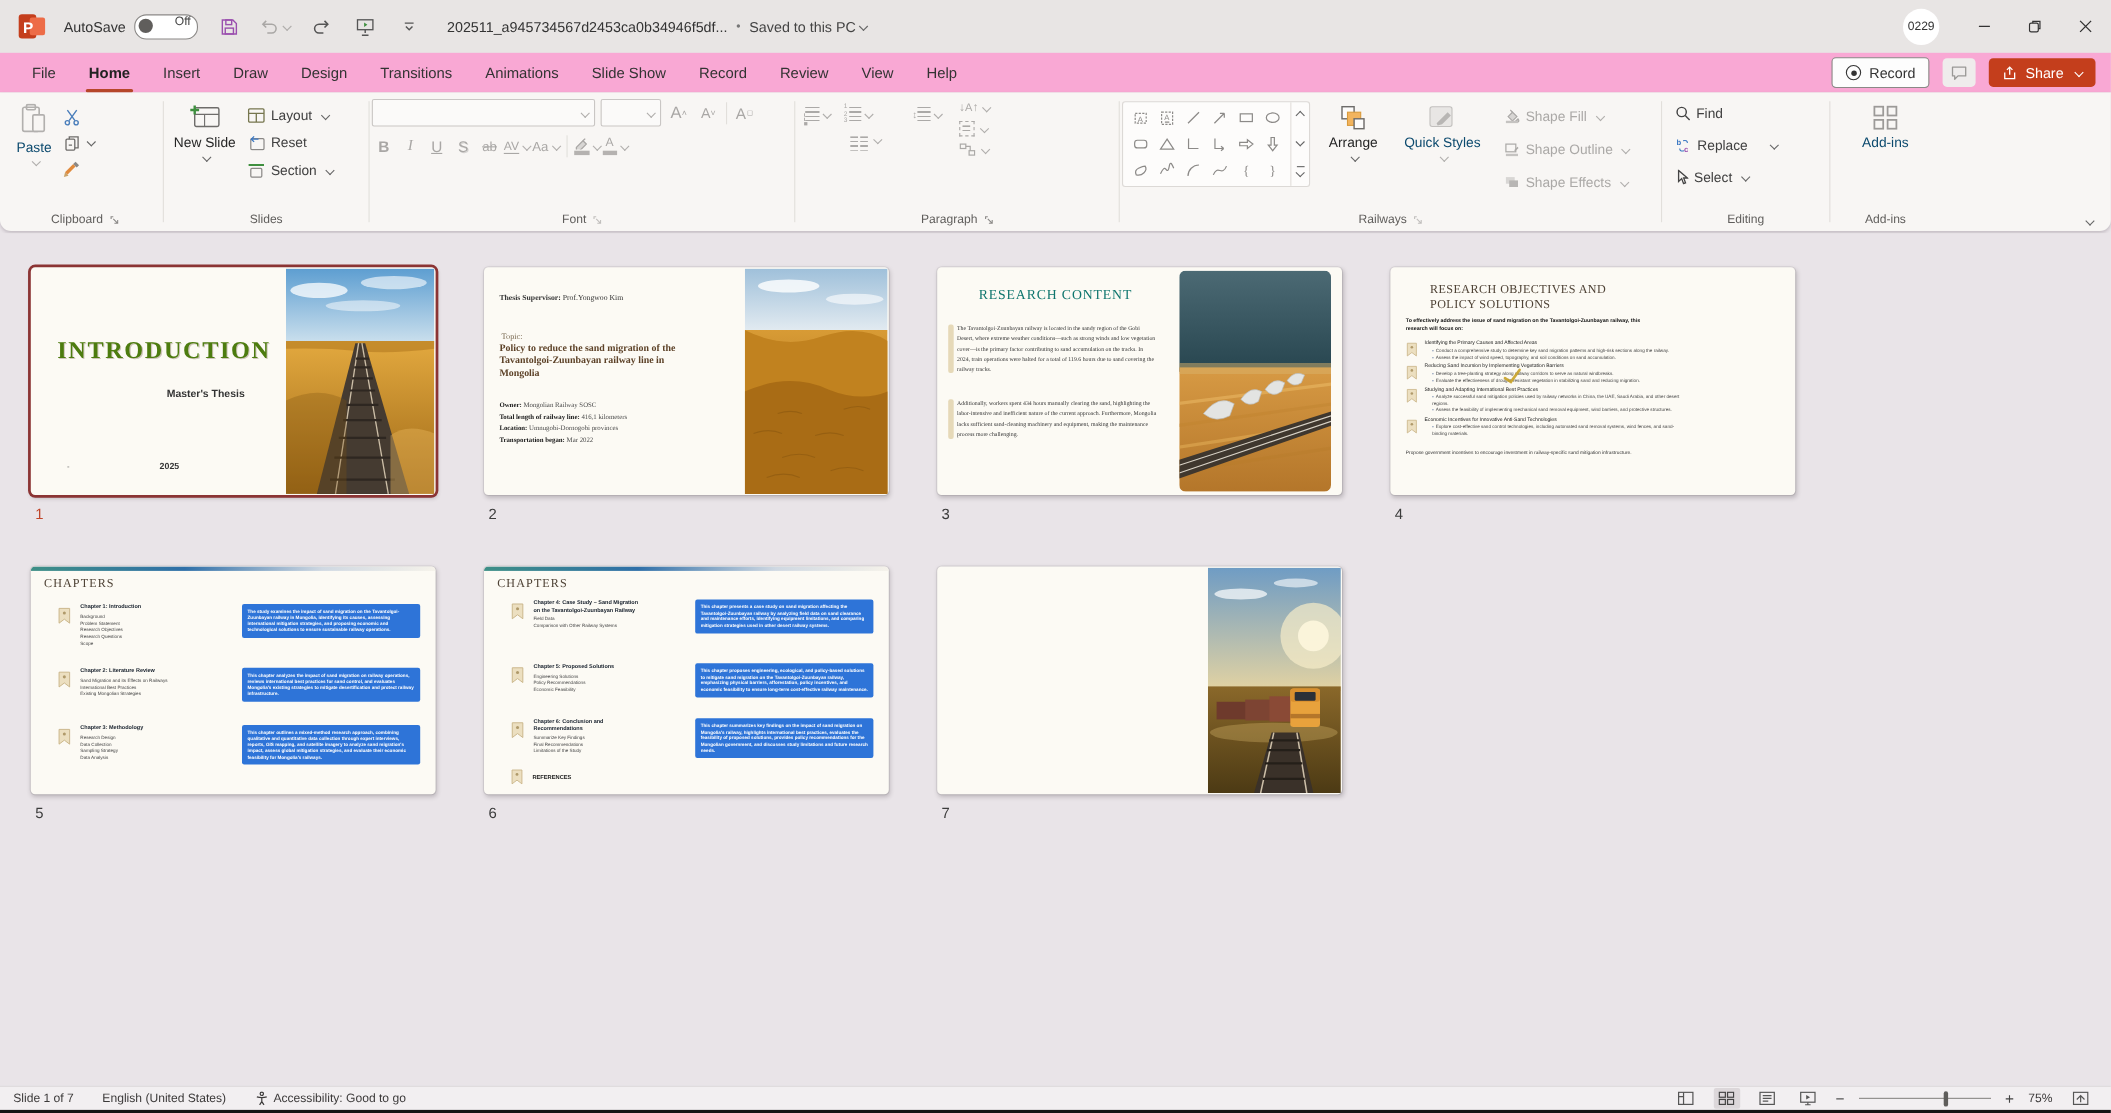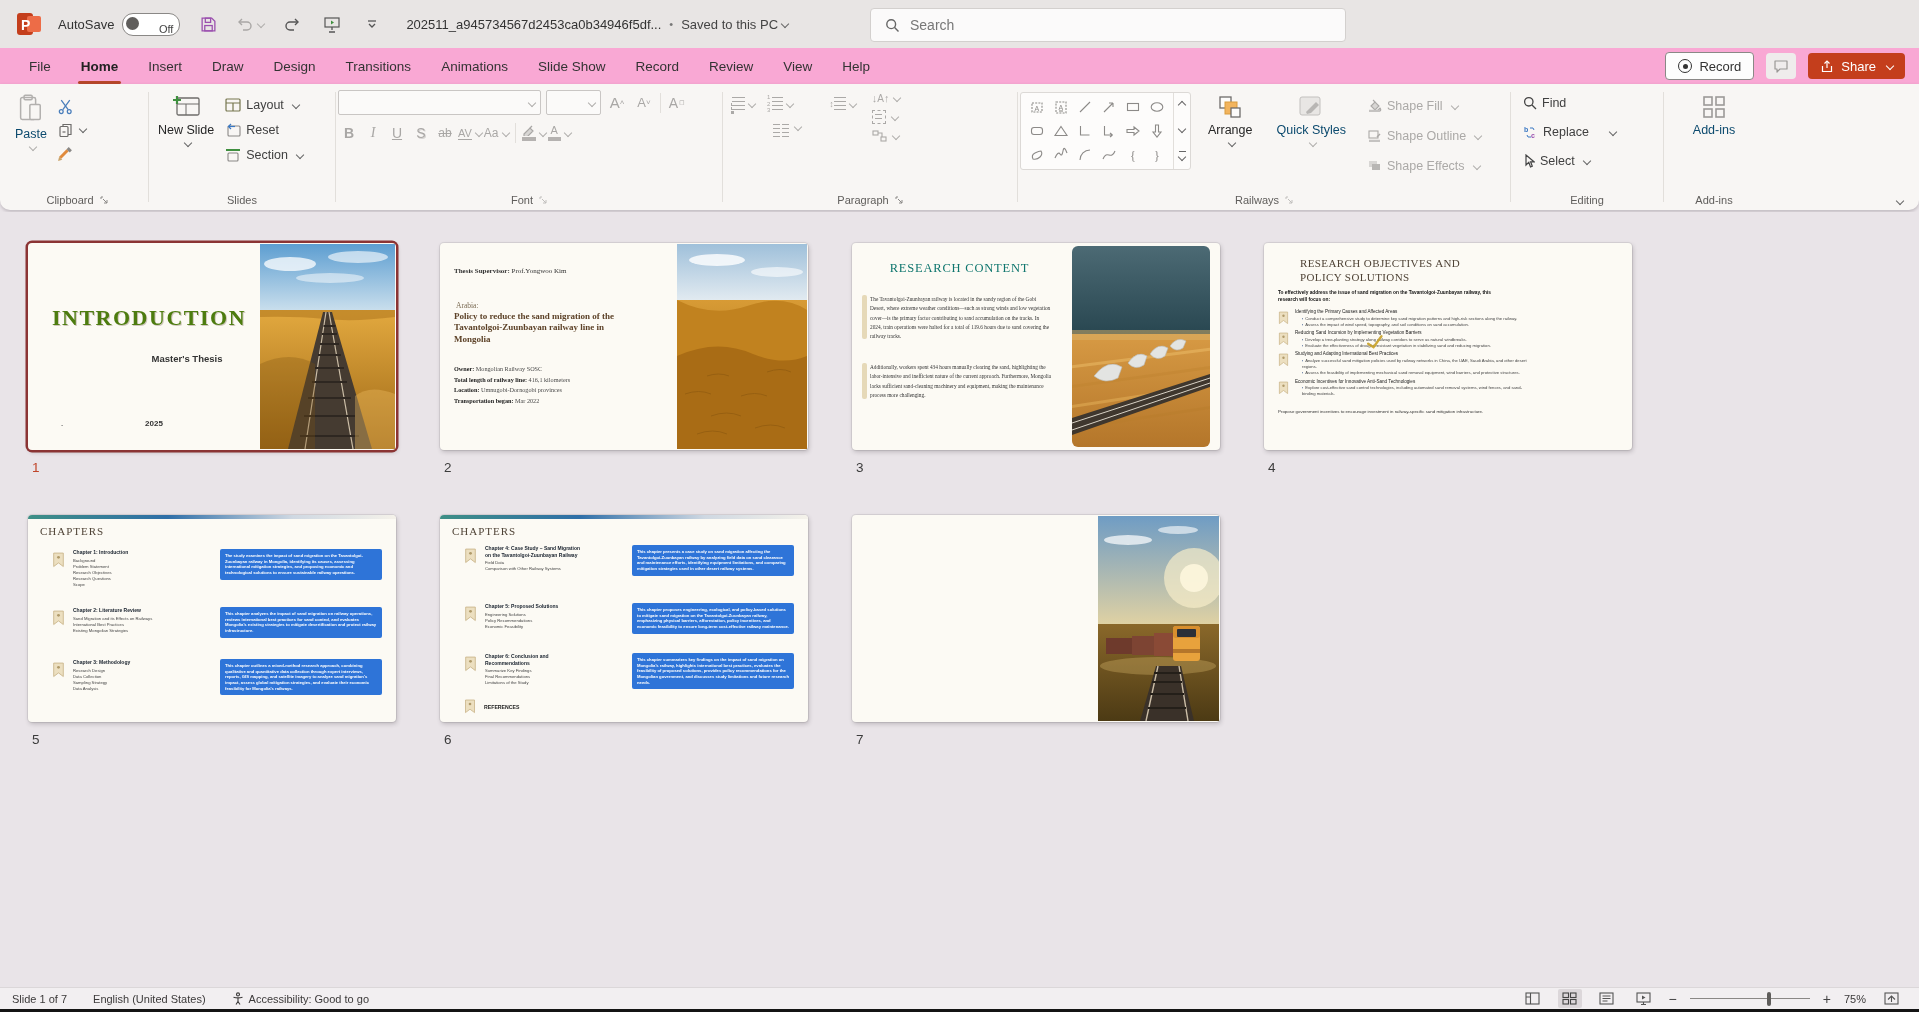--- a/index.html
+++ b/index.html
@@ -6,21 +6,21 @@
   body{width:1919px;height:1012px;overflow:hidden;position:relative;
        font-family:"Liberation Sans",sans-serif;background:#e9e4e8;color:#262626;}
   svg{display:block}
   .chev{display:inline-block;width:5px;height:5px;border-right:1.3px solid #666;border-bottom:1.3px solid #666;transform:rotate(45deg);margin-left:4px;flex:0 0 auto}
   .chev.dis{border-color:#b0aeac}
 
   
   .titlebar{position:absolute;top:0;left:0;right:0;height:48px;background:#e8e5e4;display:flex;align-items:center}
   .qat{display:flex;align-items:center;gap:16px;margin-left:16px}
   .autosave{display:flex;align-items:center;gap:8px;font-size:13px;color:#333}
-  .toggle{width:47px;height:21px;border:1px solid #8a8886;border-radius:11px;background:#fff;display:flex;align-items:flex-end;font-size:11px;color:#444;padding:0 6px 0 3px;justify-content:flex-end;position:relative}
+  .toggle{width:47px;height:21px;border:1px solid #8a8886;border-radius:11px;background:#fff;display:flex;align-items:flex-start;font-size:11px;color:#444;padding:0 6px 0 3px;justify-content:flex-end;position:relative}
   .toggle .knob{position:absolute;left:3px;top:3px;width:13px;height:13px;border-radius:50%;background:#605e5c}
   .doc-title{display:flex;align-items:center;gap:8px;font-size:13px;color:#333;margin-left:22px;white-space:nowrap}
   .doc-title .sep{color:#777;font-size:11px}
   .doc-title .saved{color:#444;display:flex;align-items:center}
   .searchbox{position:absolute;left:870px;top:8px;width:460px;height:32px;background:#fbfafa;border:1px solid #d3d0ce;border-radius:4px;display:flex;align-items:center;gap:10px;padding-left:14px;font-size:14px;color:#777}
   .tb-right{position:absolute;right:0;top:0;height:48px;display:flex;align-items:center}
   .badge{width:33px;height:33px;border-radius:50%;background:#fff;display:flex;align-items:center;justify-content:center;font-size:11px;color:#333;margin-right:18px}
   .winbtn{width:46px;height:48px;display:flex;align-items:center;justify-content:center}
 
   
@@ -178,28 +178,38 @@
     </span>
   </div>
   <div class="doc-title">
     <span>202511_a945734567d2453ca0b34946f5df...</span>
     <span class="sep">•</span>
     <span class="saved">
         <span>Saved to this PC</span>
         <span class="chev"></span>
       </span>
   </div>
-  <div class="searchbox">
-    <span>
-      <svg width="15" height="15" viewBox="0 0 15 15" fill="none" stroke="#666" stroke-width="1.4">
-          <circle cx="6.2" cy="6.2" r="4.4"></circle>
-          <path d="M9.6 9.6 13.5 13.5"></path>
-        </svg>
-    </span>
-    <span>Search</span>
+  <div class="tb-right">
+    <span class="badge">0229</span>
+    <span class="winbtn">
+      <svg width="12" height="12" viewBox="0 0 12 12" stroke="#333" stroke-width="1.2">
+          <path d="M1 6h10"></path>
+        </svg>
+    </span>
+    <span class="winbtn">
+      <svg width="12" height="12" viewBox="0 0 12 12" fill="none" stroke="#333" stroke-width="1.1">
+          <rect x="1" y="3" width="8" height="8" rx="1.5"></rect>
+          <path d="M4 3V1.5h6.5V8H9"></path>
+        </svg>
+    </span>
+    <span class="winbtn">
+      <svg width="12" height="12" viewBox="0 0 12 12" stroke="#333" stroke-width="1.2">
+          <path d="M1 1l10 10M11 1 1 11"></path>
+        </svg>
+    </span>
   </div>
 </div>
 
 <div class="menubar">
   <div class="tabs">
 
   <span class="tab">File</span>
       <span class="tab active">Home</span>
       <span class="tab">Insert</span>
       <span class="tab">Draw</span>
@@ -705,21 +715,21 @@
         </g>
         <path d="M0 120q30-14 55 0v85H0z" fill="#7e5210" opacity=".3"></path>
         <path d="M135 150q-25-10-40 2v53h40z" fill="#eab85f" opacity=".4"></path>
       </svg>
     </span>
   </div>
   <div class="slide-num sel" style="left:32px;top:248px">1</div>
 
   <div class="thumb" style="left:440px;top:31px">
     <div class="s2-line1 serif"><b>Thesis Supervisor:</b><span> Prof.Yongwoo Kim</span></div>
-    <div class="s2-topic-label serif">Arabia:</div>
+    <div class="s2-topic-label serif">Topic:</div>
     <div class="s2-topic serif">Policy to reduce the sand migration of the Tavantolgoi-Zuunbayan railway line in Mongolia</div>
     <div class="s2-facts serif">
 
     <div><b style="color:#1a1a1a">Owner:</b><span> Mongolian Railway SOSC</span></div>
         <div><b style="color:#1a1a1a">Total length of railway line:</b><span> 416,1 kilometers</span></div>
         <div><b style="color:#1a1a1a">Location:</b><span> Umnugobi-Dornogobi provinces</span></div>
         <div><b style="color:#1a1a1a">Transportation began:</b><span> Mar 2022</span></div>
       </div>
     <span class="photo" style="width:130px">
       <svg width="130" height="205" viewBox="0 0 130 205">

